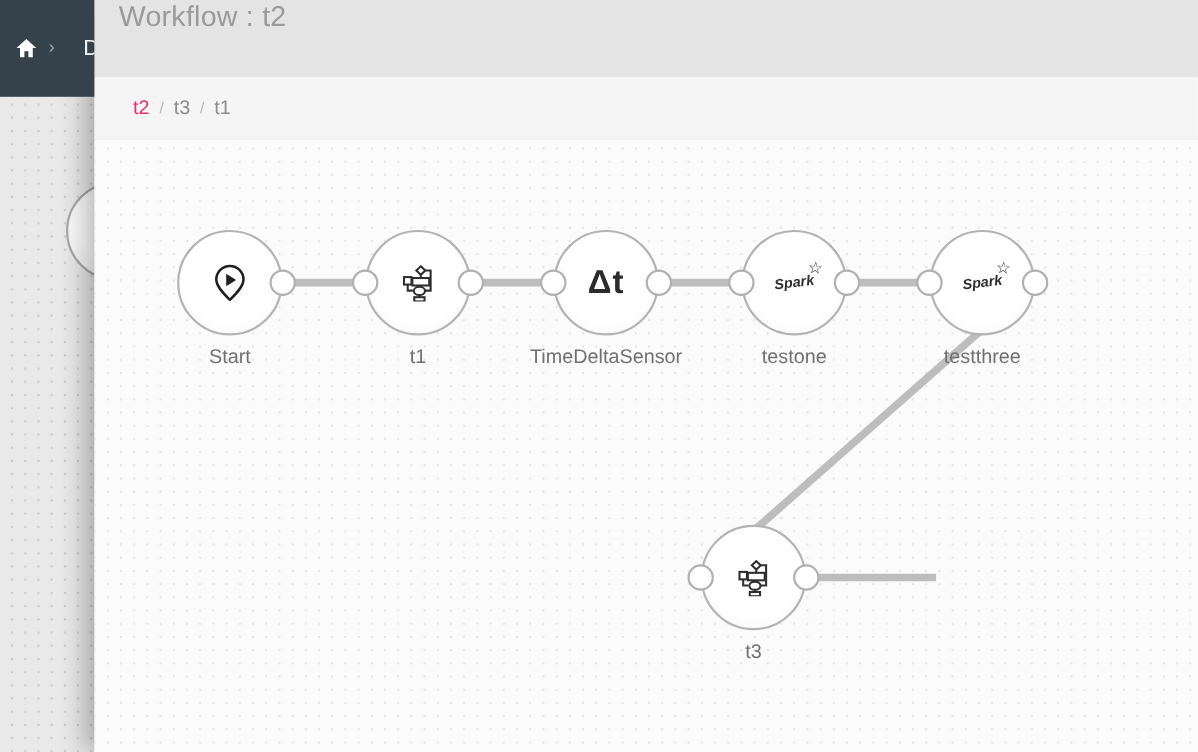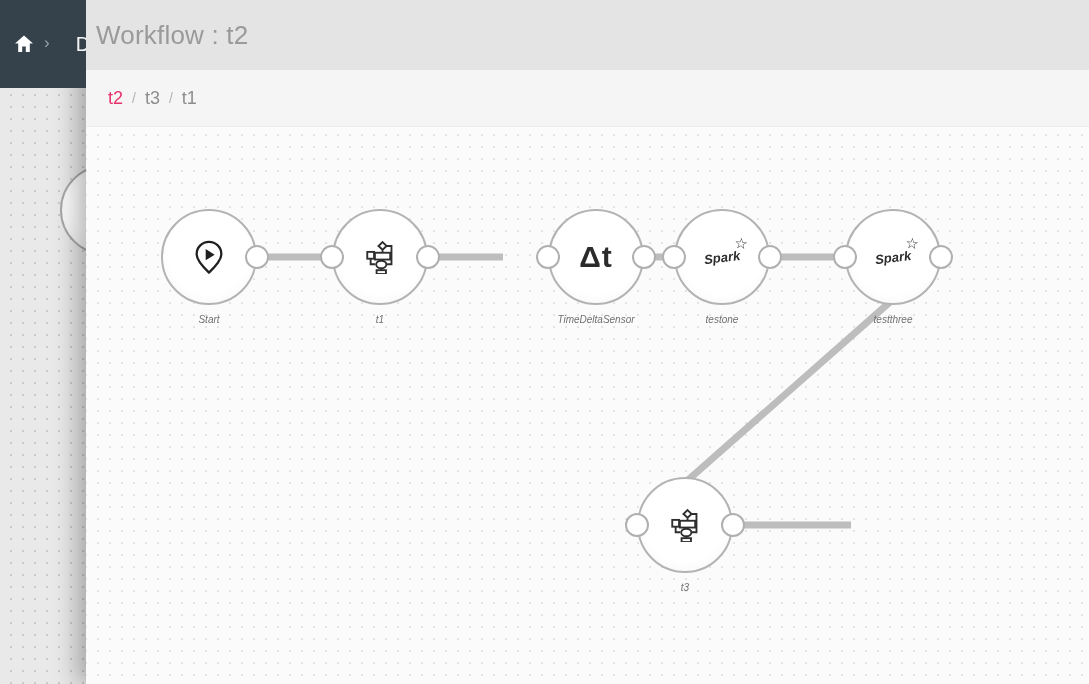--- a/index.html
+++ b/index.html
@@ -18,24 +18,24 @@
   .bg-topbar .chev { color:#97a2a9; font-size:17px; margin:0 9px 2px 10px; }
   .bg-topbar .crumb { color:#f4f6f7; font-size:20px; font-weight:400;margin-left:17px; }
   .bg-node { position:absolute; left:60px; top:165px; width:90px; height:90px;
     border-radius:50%; border:2px solid #a8a8a8;
     background:radial-gradient(circle at 55% 45%, #ffffff 55%, #ebebeb 100%); }
 
   
   .panel { position:absolute; left:86px; top:0; width:1003px; height:684px;
     background:#fbfbfb; box-shadow:-10px 0 22px rgba(0,0,0,0.28); }
   .panel-header { height:70px; background:#e4e4e4; display:flex;
-    align-items:center; padding-left:10px; }
+    padding-left:22px; }
   .panel-title { color:#9a9a9a; font-size:26px; font-weight:400; letter-spacing:0.2px; }
   .breadcrumb { height:57px; background:#f5f5f5; border-bottom:1px solid #ececec;
-    display:flex; align-items:center; padding-left:22px; font-size:18px; }
+    display:flex; align-items:center; padding-left:35px; font-size:18px; }
   .breadcrumb .bc-item { color:#8d8d8d; cursor:pointer; }
   .breadcrumb .bc-item.active { color:#e7316b; }
   .breadcrumb .bc-sep { color:#b4b4b4; font-size:14px; margin:0 9px; }
 
   
   .canvas { position:relative; width:1003px; height:556px;
     background-color:#fbfbfb;
     background-image:radial-gradient(circle,#e4e4e4 1.1px, transparent 1.4px);
     background-size:12px 12px; background-position:6px 2px; overflow:hidden; }
   .edges { position:absolute; left:0; top:0; z-index:0; }
@@ -43,21 +43,21 @@
   .node { position:absolute; width:96px; height:96px; border-radius:50%;
     border:2px solid #b3b3b3; z-index:1; cursor:pointer;
     background:radial-gradient(circle at 50% 45%, #ffffff 60%, #f2f2f2 100%);
     display:flex; align-items:center; justify-content:center; }
   .port { position:absolute; width:24px; height:24px; border-radius:50%;
     background:#fff; border:2px solid #b0b0b0; top:50%;
     transform:translateY(-50%); z-index:2; cursor:crosshair; }
   .port.in  { left:-14px; }
   .port.out { right:-14px; }
   .node-label { position:absolute; top:103px; left:50%; transform:translateX(-50%);
-    white-space:nowrap; color:#707070; font-size:10px;font-style:italic; }
+    white-space:nowrap; color:#707070; font-size:18px; }
 
   .icon-text-dt { font-size:30px; font-weight:700; color:#2b2b2b; letter-spacing:1px; }
   .spark-wrap { position:relative; transform:rotate(-7deg); }
   .spark-word { font-size:13px; font-weight:700; font-style:italic; color:#2e2e2e; }
   .spark-star { position:absolute; right:-9px; top:-11px; font-size:15px;
     color:#2e2e2e; transform:rotate(12deg); font-style:normal; }
 </style>
 </head>
 <body>
 
@@ -113,21 +113,21 @@
         <rect x="14" y="15" width="18" height="8"></rect>
         <rect x="5" y="14" width="8" height="8"></rect>
         <ellipse cx="21.5" cy="28.8" rx="6" ry="4.4"></ellipse>
         <rect x="16" y="35.5" width="11" height="4.5"></rect>
       </svg>
       <span class="port in"></span>
       <span class="port out"></span>
       <span class="node-label">t1</span>
     </div>
 
-    <div class="node" style="left: 417px; top: 82px; margin-left: 45px;">
+    <div class="node" style="left: 417px; top: 82px;">
       <span class="icon-text-dt">Δt</span>
       <span class="port in"></span>
       <span class="port out"></span>
       <span class="node-label">TimeDeltaSensor</span>
     </div>
 
     <div class="node" style="left: 588px; top: 82px;">
       <span class="spark-wrap">
         <span class="spark-word">Spark</span>
         <span class="spark-star">☆</span>

